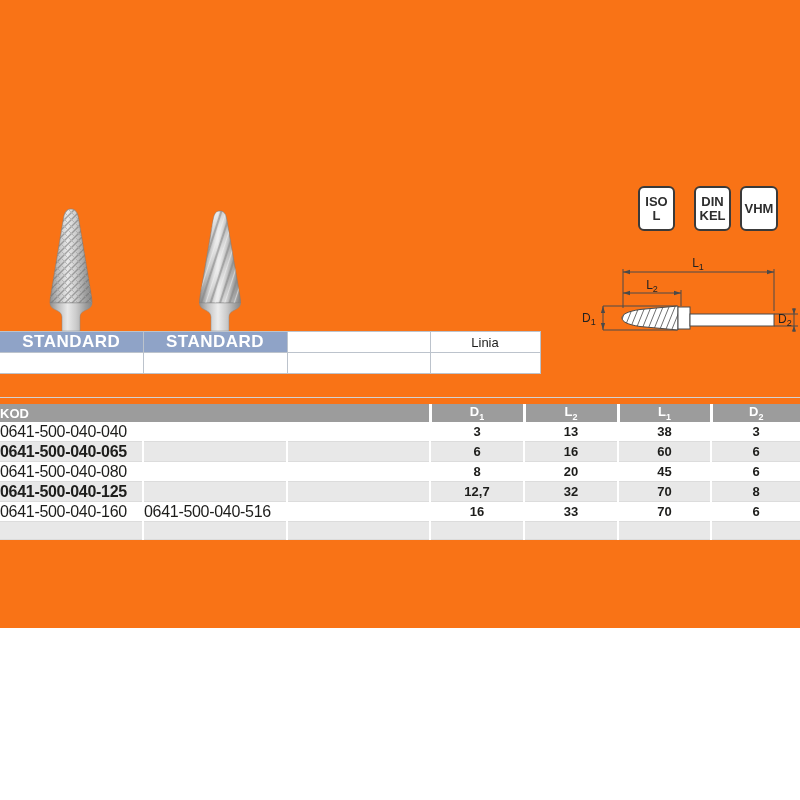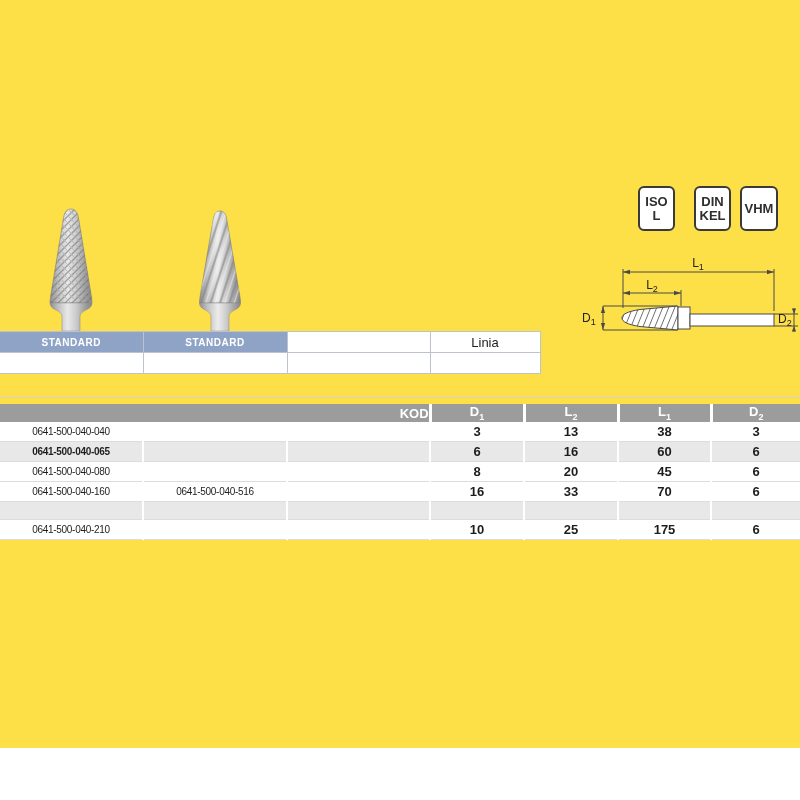--- a/index.html
+++ b/index.html
@@ -1,16 +1,16 @@
 <!DOCTYPE html>
 <html><head>
 <meta charset="utf-8">
 <style>
   html,body{margin:0;padding:0;background:#fff;}
-  #canvas{position:relative;width:800px;height:748px;background:#fde047;overflow:hidden;
+  #canvas{position:relative;width:800px;height:628px;background:#f97316;overflow:hidden;
           font-family:"Liberation Sans",sans-serif;color:#1d1d1b;}
 
   
   .burr{position:absolute;}
 
   
   .badge{position:absolute;top:186px;height:45px;box-sizing:border-box;background:#fff;
          border:2.4px solid #3a3a3a;border-radius:6px;display:flex;flex-direction:column;
          align-items:center;justify-content:center;font-weight:bold;font-size:13px;
          line-height:14px;color:#2e2e2e;text-align:center;}
@@ -18,31 +18,31 @@
   
   .diagram{position:absolute;left:578px;top:252px;}
   .diagram text{font-family:"Liberation Sans",sans-serif;font-size:12px;fill:#222;}
 
   
   table{border-collapse:collapse;table-layout:fixed;}
   .spec{position:absolute;left:0;top:331px;width:540px;}
   .spec th,.spec td{border:1px solid #bcc3cc;height:20px;padding:0;text-align:center;
                     font-size:13px;font-weight:normal;background:#fff;}
   .spec th:first-child,.spec td:first-child{border-left:none;}
-  .spec .blue{background:#8fa3c7;color:#fff;font-weight:bold;font-size:10px;letter-spacing:.5px;}
+  .spec .blue{background:#8fa3c7;color:#fff;font-weight:bold;font-size:17px;letter-spacing:.5px;}
 
   
   .hairline{position:absolute;left:0;top:397px;width:800px;height:1px;background:#d2d2d2;}
   .main{position:absolute;left:0;top:404px;width:800px;}
   .main th{background:#9c9c9c;color:#fff;font-weight:bold;font-size:13px;height:18px;padding:0;}
-  .main th.kod{text-align:right;}
+  .main th.kod{text-align:left;}
   .main th.div{border-left:3px solid #fff;text-align:center;}
   .main td{height:19px;padding:0;font-size:13px;background:#fff;border-bottom:1px solid #dcdcdc;}
   .main td.div{border-left:2px solid #fff;}
-  .main .code{text-align:center;font-size:10px;letter-spacing:-.3px;}
+  .main .code{text-align:left;font-size:16px;letter-spacing:-.3px;}
   .main .val{text-align:center;font-weight:bold;}
   .main tr.alt td{background:#e8e8e8;font-weight:bold;}
   .main tr.sep td{height:17px;background:#e8e8e8;}
   sub{font-size:9px;}
 </style>
 </head>
 <body>
 
 <div id="canvas">
 
@@ -220,43 +220,43 @@
     </tr>
     <tr>
       <td class="code">0641-500-040-080</td>
       <td class="code div"></td>
       <td class="div"></td>
       <td class="val div">8</td>
       <td class="val div">20</td>
       <td class="val div">45</td>
       <td class="val div">6</td>
     </tr>
+    <tr class="alt">
+      <td class="code">0641-500-040-125</td>
+      <td class="code div"></td>
+      <td class="div"></td>
+      <td class="val div">12,7</td>
+      <td class="val div">32</td>
+      <td class="val div">70</td>
+      <td class="val div">8</td>
+    </tr>
     <tr>
       <td class="code">0641-500-040-160</td>
       <td class="code div">0641-500-040-516</td>
       <td class="div"></td>
       <td class="val div">16</td>
       <td class="val div">33</td>
       <td class="val div">70</td>
       <td class="val div">6</td>
     </tr>
     <tr class="sep">
       <td></td>
       <td class="div"></td>
       <td class="div"></td>
       <td class="div"></td>
       <td class="div"></td>
       <td class="div"></td>
       <td class="div"></td>
     </tr>
-    <tr>
-      <td class="code">0641-500-040-210</td>
-      <td class="code div"></td>
-      <td class="div"></td>
-      <td class="val div">10</td>
-      <td class="val div">25</td>
-      <td class="val div">175</td>
-      <td class="val div">6</td>
-    </tr>
   </tbody>
     </table>
 
 </div>
 
 </body></html>

